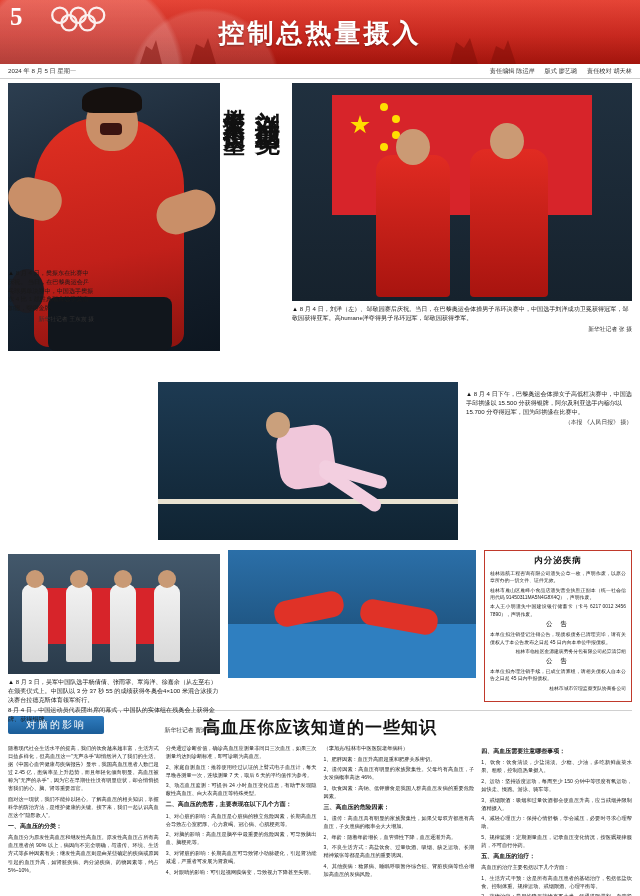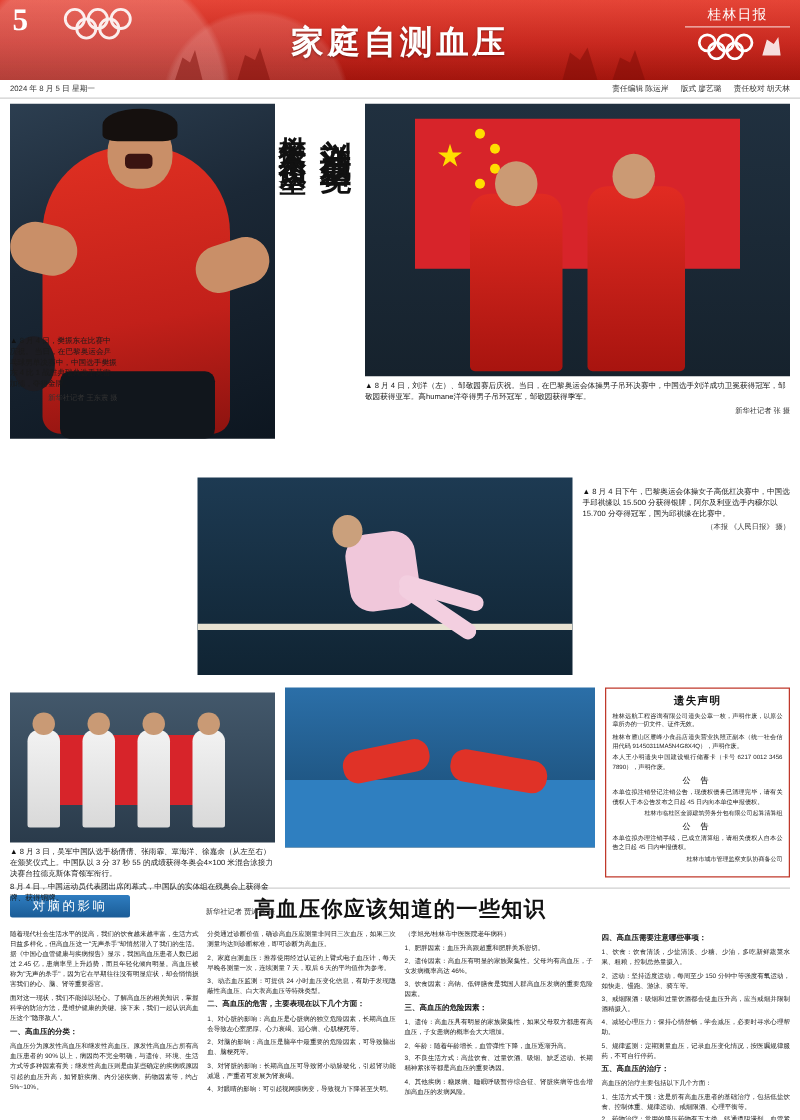--- a/index.html
+++ b/index.html
@@ -228,35 +228,22 @@
 
     <svg class="silhouettes" viewBox="0 0 400 30">
       <g fill="#7e0d07">
         <path d="M20 30 L26 12 L32 16 L36 6 L42 30 Z"></path>
         <path d="M70 30 L76 10 L84 14 L88 4 L96 30 Z"></path>
         <path d="M330 30 L336 8 L344 14 L350 4 L358 30 Z"></path>
         <path d="M370 30 L376 12 L384 16 L388 6 L396 30 Z"></path>
       </g>
     </svg>
 
-    <div class="headline-main">家庭自测血压</div>
-
-    <div class="paper-logo">
-      <div class="pl-name">桂林日报</div>
-      <svg class="pl-rings" viewBox="0 0 80 24">
-        <g fill="none" stroke="#ffffff" stroke-width="2.4">
-          <circle cx="14" cy="9" r="7"></circle>
-            <circle cx="30" cy="9" r="7"></circle>
-            <circle cx="46" cy="9" r="7"></circle>
-          <circle cx="22" cy="16" r="7"></circle>
-            <circle cx="38" cy="16" r="7"></circle>
-        </g>
-        <path d="M62 20 L66 6 L72 10 L76 4 L78 20 Z" fill="#ffffff" opacity=".85"></path>
-      </svg>
-    </div>
+    <div class="headline-main">控制总热量摄入</div>
+
   </div>
 
   <div class="databar">
     <div>2024 年 8 月 5 日   星期一</div>
     <div class="credits">
       <span>责任编辑  陈运岸</span>
       <span>版式  廖艺璐</span>
       <span>责任校对  胡天林</span>
     </div>
   </div>
@@ -345,21 +332,21 @@
         <span class="sig">新华社记者 贾涛高  摄</span>
       </div>
 
       <div class="photo ph-bad">
         <div class="court"></div>
         <div class="b-p1"></div>
         <div class="b-p2"></div>
       </div>
 
       <div class="notice">
-        <h4>遗失声明</h4>
+        <h4>内分泌疾病</h4>
         <p>桂林远航工程咨询有限公司遗失公章一枚，声明作废，以原公章所办的一切文件、证件无效。</p>
         <p>桂林市雁山区雁峰小食品店遗失营业执照正副本（统一社会信用代码 91450311MA5N4G8X4Q），声明作废。</p>
         <p>本人王小明遗失中国建设银行储蓄卡（卡号 6217 0012 3456 7890），声明作废。</p>
         <div class="sub">公  告</div>
         <p>本单位拟注销登记注销公告，现债权债务已清理完毕，请有关债权人于本公告发布之日起 45 日内向本单位申报债权。</p>
         <p class="sig2">桂林市临桂区金源建筑劳务分包有限公司起算清算组</p>
         <div class="sub">公  告</div>
         <p>本单位拟办理注销手续，已成立清算组，请相关债权人自本公告之日起 45 日内申报债权。</p>
         <p class="sig2">桂林市城市管理监察支队协商备公司</p>
       </div>

